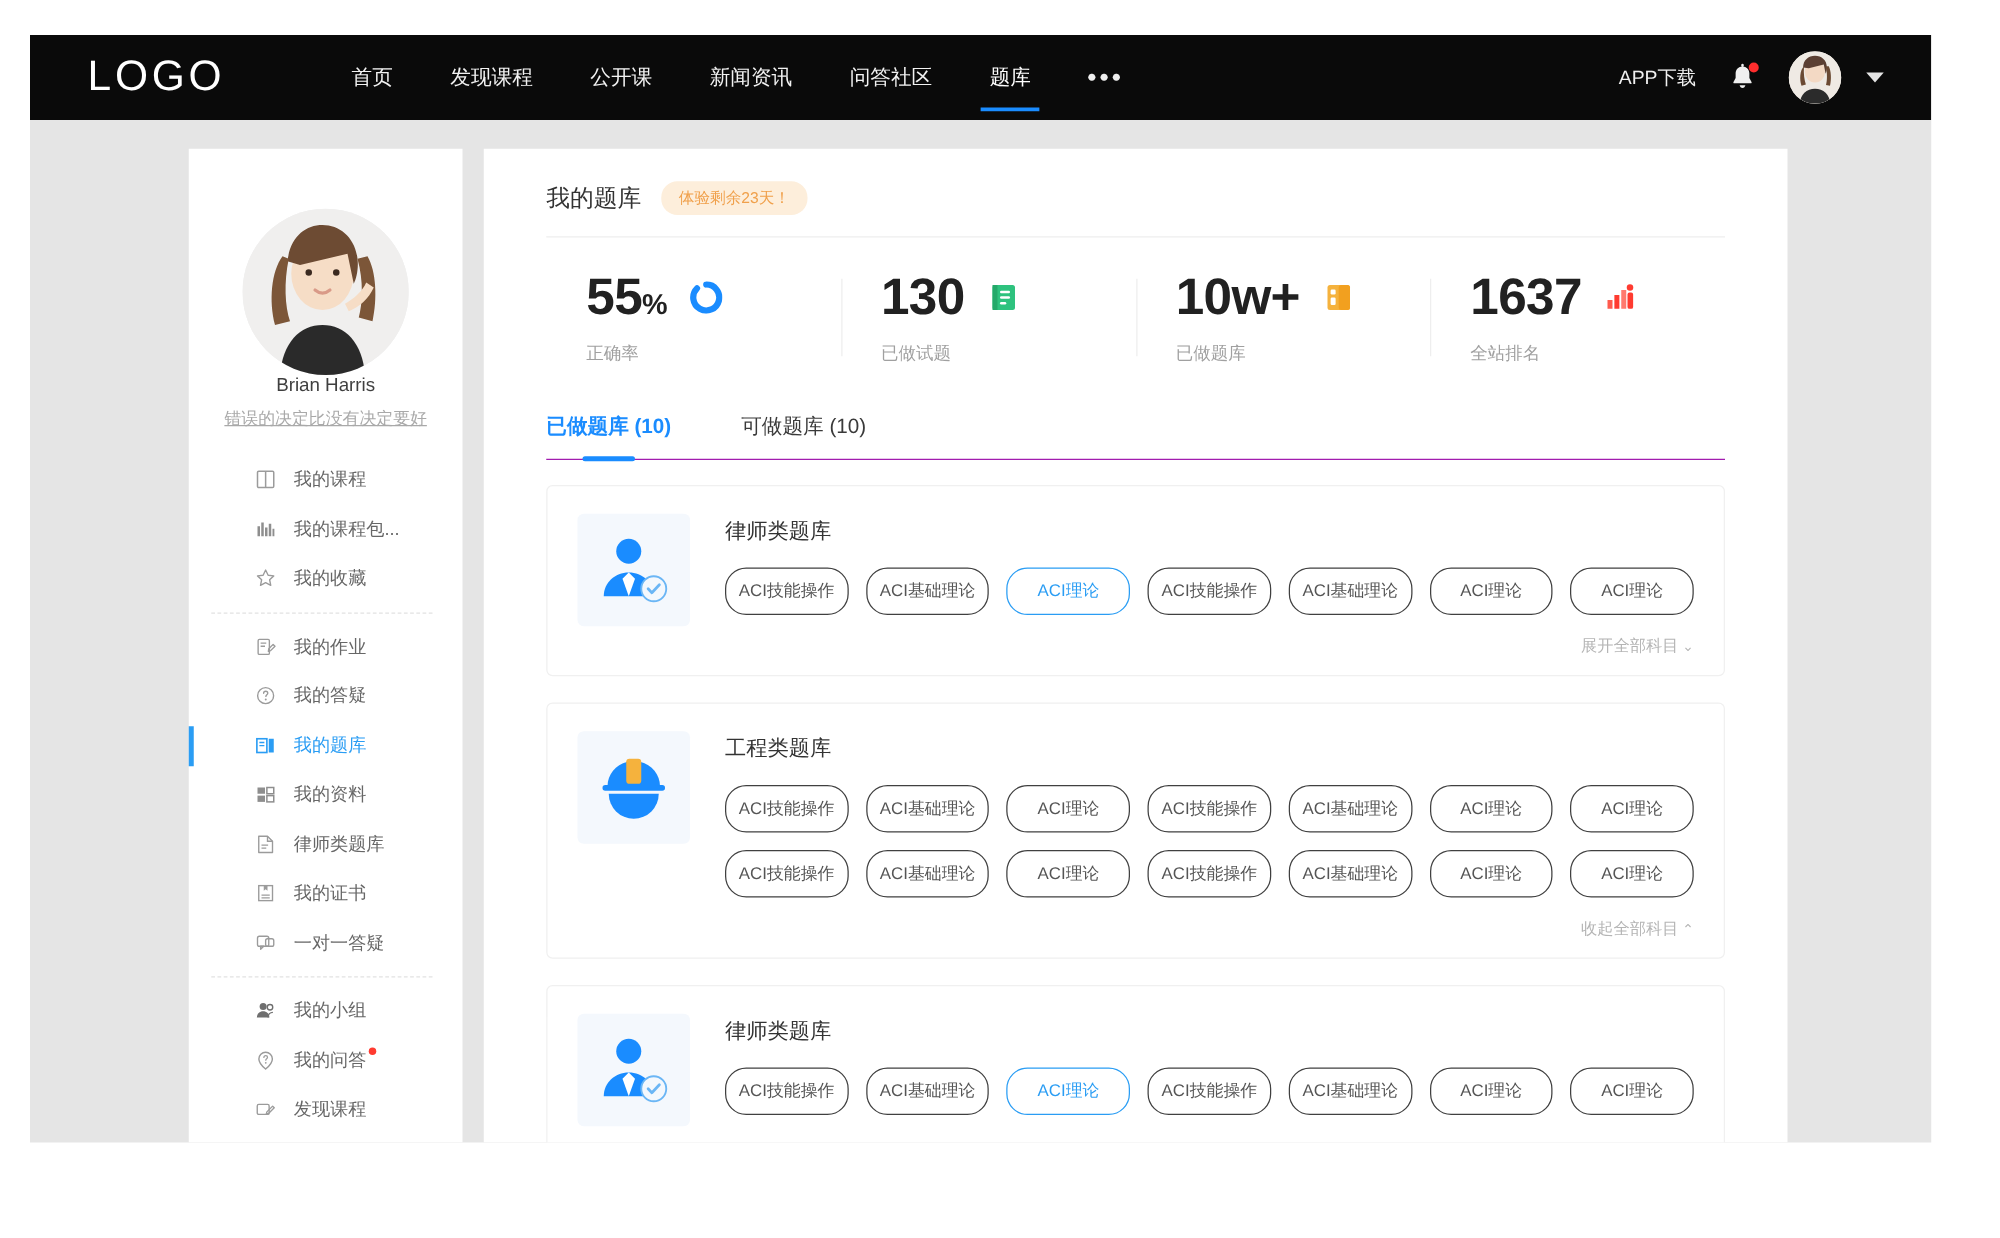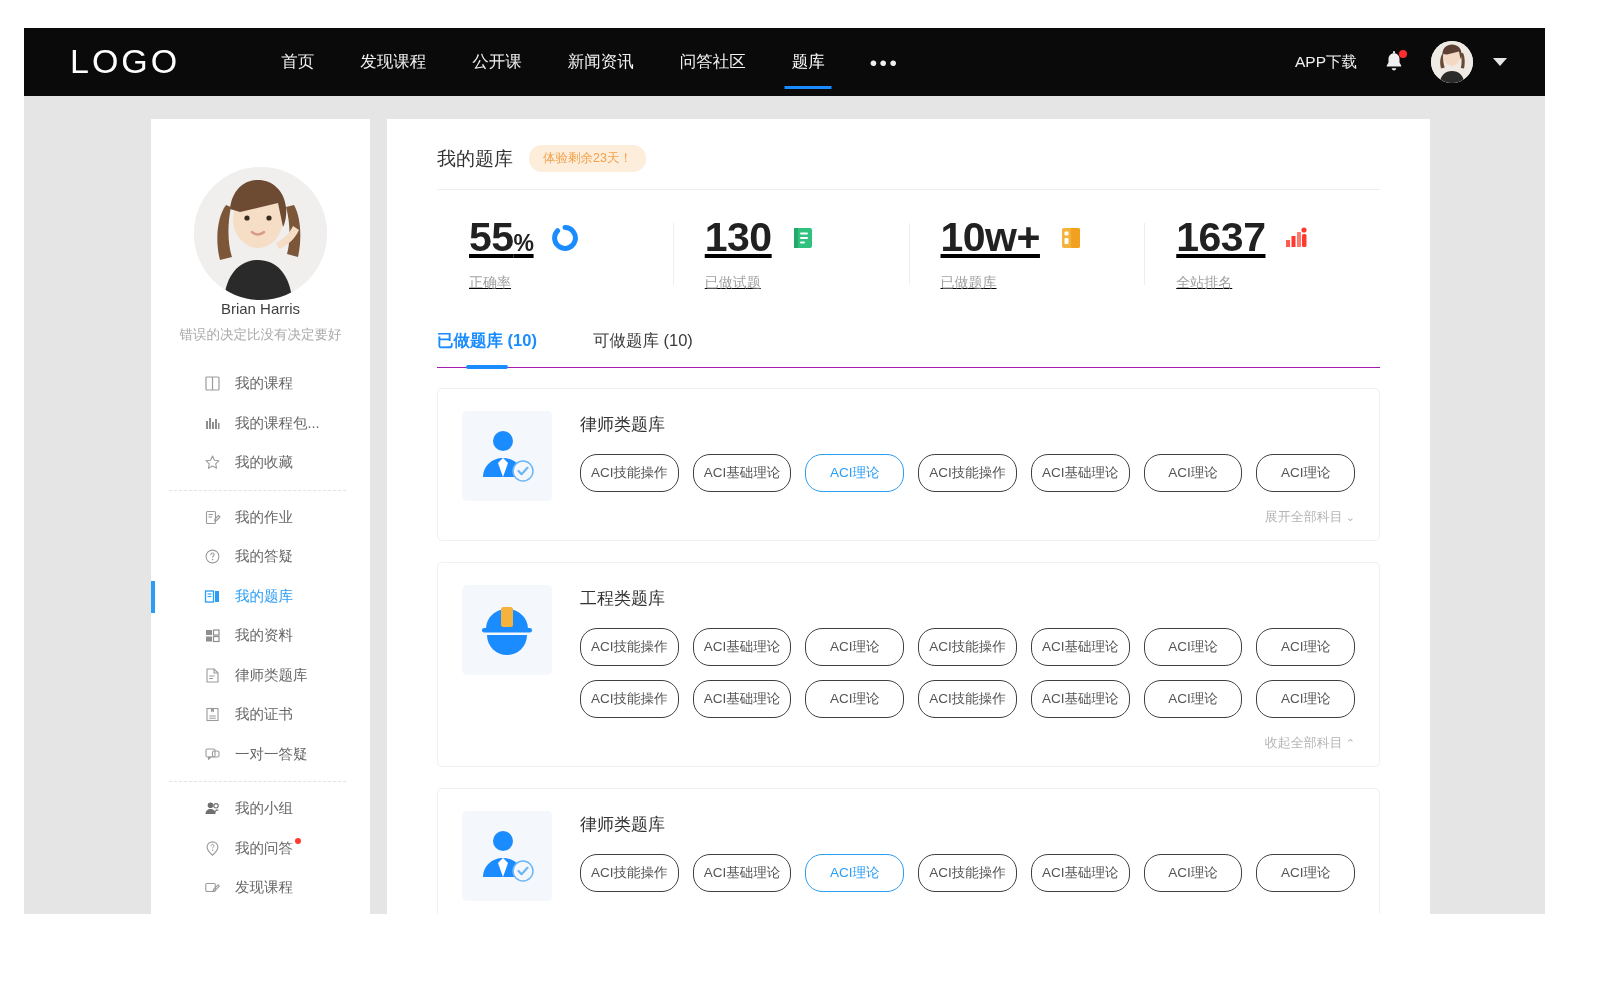--- a/index.html
+++ b/index.html
@@ -129,20 +129,21 @@
     text-align: center;
     margin-top: 0;
     font-size: 15px;
     color: #3f3f3f;
   }
   .umotto {
     text-align: center;
     margin-top: 9px;
     font-size: 13.5px;
     color: #a9a9a9;
+    text-decoration: underline;
   }
   .menu { margin-top: 20px; }
   .menu-item {
     display: flex;
     align-items: center;
     height: 39.5px;
     padding-left: 52px;
     font-size: 14.5px;
     color: #676767;
     cursor: pointer;
@@ -200,21 +201,20 @@
     border-radius: 13px;
     padding: 5px 14px;
     white-space: nowrap;
     text-align: center;
   }
 
   .stats {
     display: flex;
     padding: 27px 0 24px 0;
     border-bottom: 0;
-    text-decoration: underline;
   }
   .stat {
     flex: 1;
     padding-left: 32px;
     position: relative;
   }
   .stat + .stat::before {
     content: "";
     position: absolute;
     left: 0; top: 6px;

